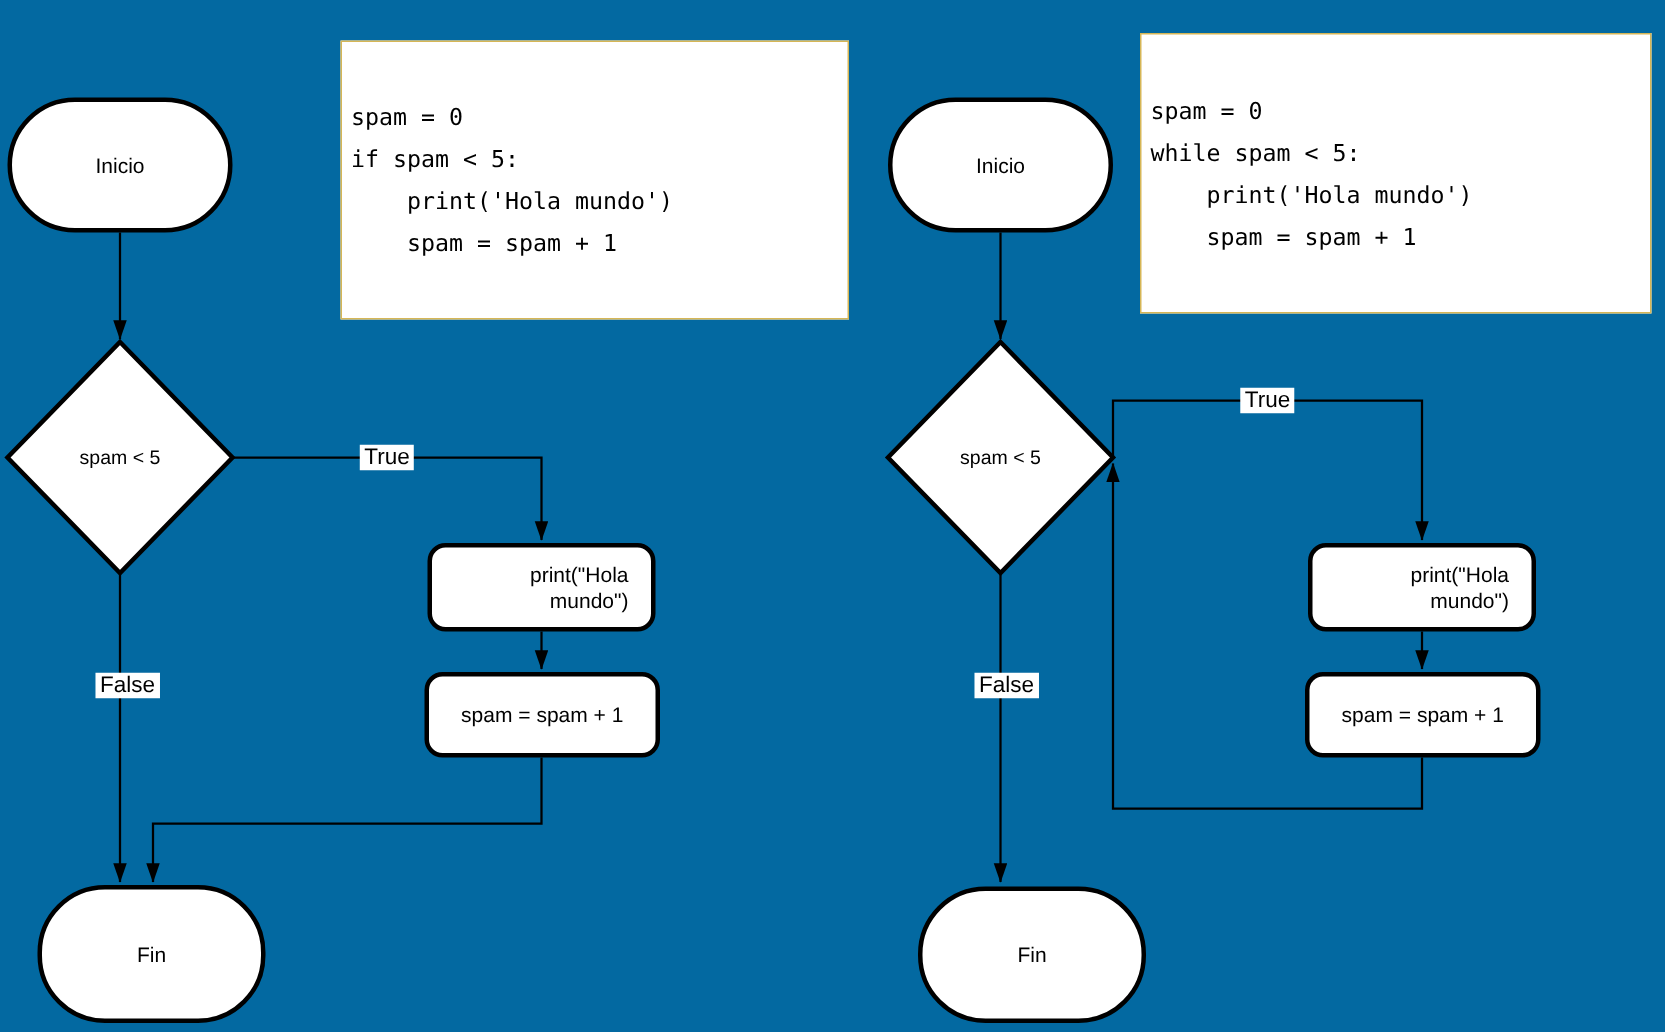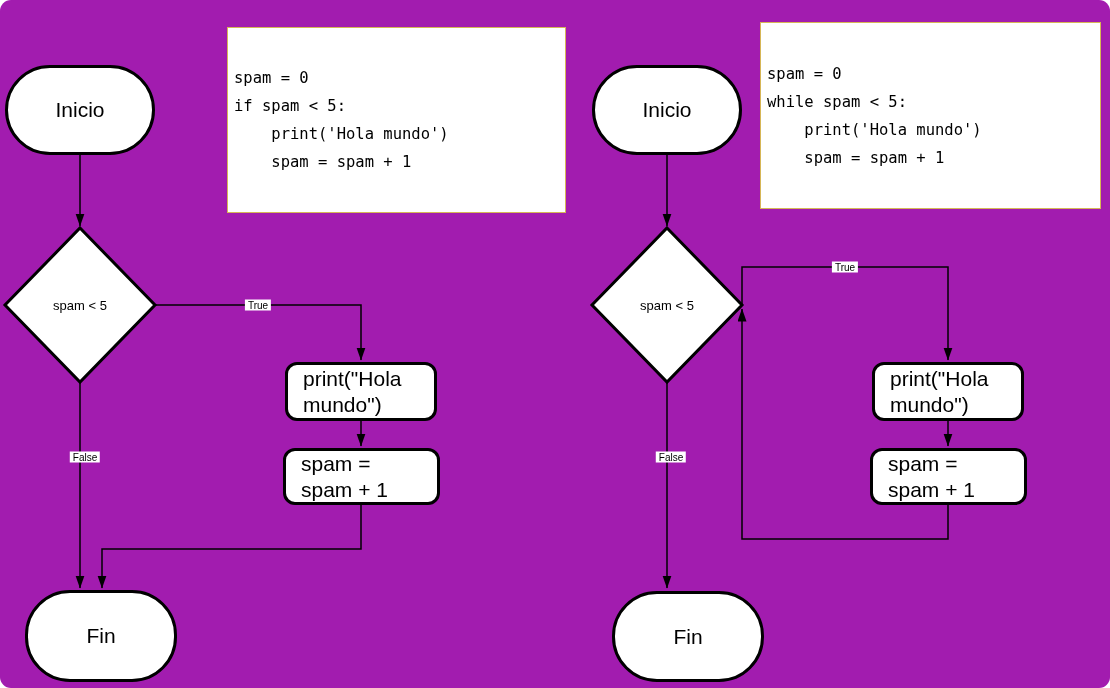--- a/index.html
+++ b/index.html
@@ -4,44 +4,43 @@
 <style>
   html, body {
     margin: 0;
     padding: 0;
     background: #ffffff;
   }
   .canvas {
     position: relative;
     width: 1110px;
     height: 688px;
-    background: #a21caf;
+    background: #0369a1;
     font-family: "Liberation Sans", sans-serif;
     color: #000000;
     overflow: hidden;
-    border-radius: 11px;
   }
   .edges-svg {
     position: absolute;
     left: 0;
     top: 0;
     width: 1110px;
     height: 688px;
     z-index: 1;
   }
   .node {
     position: absolute;
     box-sizing: border-box;
     background: #ffffff;
     border: 3px solid #000000;
     display: flex;
     align-items: center;
     justify-content: center;
-    text-align: left;
-    font-size: 21px;
+    text-align: right;
+    font-size: 14px;
     line-height: 1.2;
     z-index: 2;
   }
   .stadium {
     border-radius: 45px;
   }
   .process {
     border-radius: 12px;
     padding: 0 15px;
   }
@@ -66,21 +65,21 @@
   .diamond-label {
     position: absolute;
     transform: translate(-50%, -50%);
     font-size: 13px;
     white-space: nowrap;
     z-index: 3;
   }
   .edge-label {
     position: absolute;
     transform: translate(-50%, -50%);
-    font-size: 10px;
+    font-size: 15px;
     background: #ffffff;
     padding: 0 3px;
     white-space: nowrap;
     z-index: 3;
   }
 </style>
 </head>
 <body>
 
 <div class="canvas">

